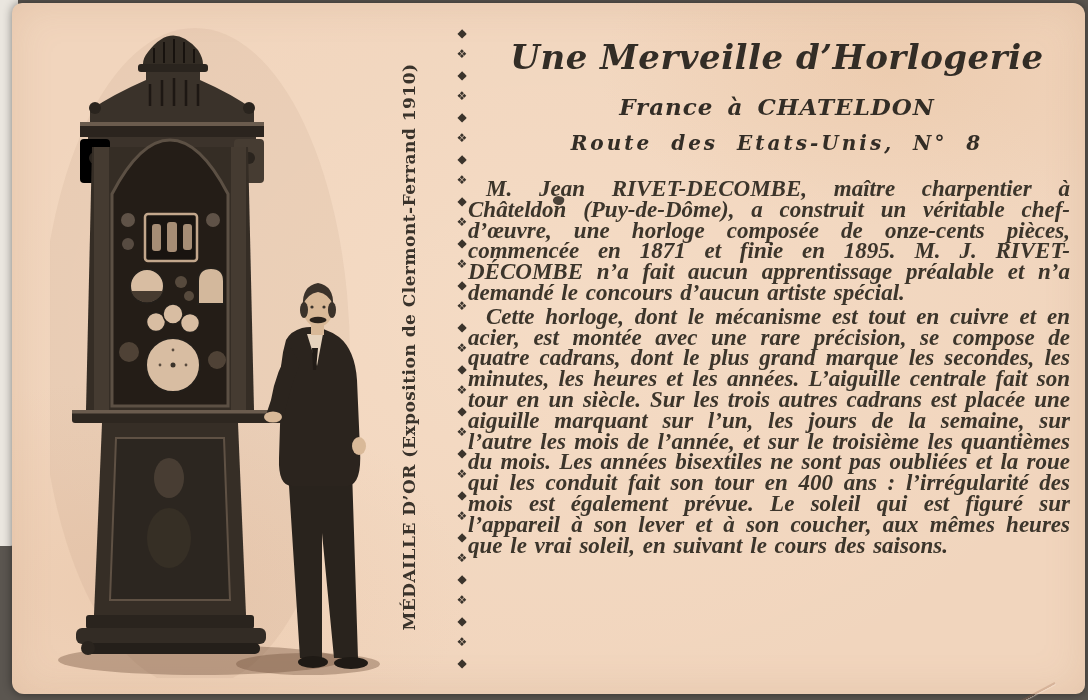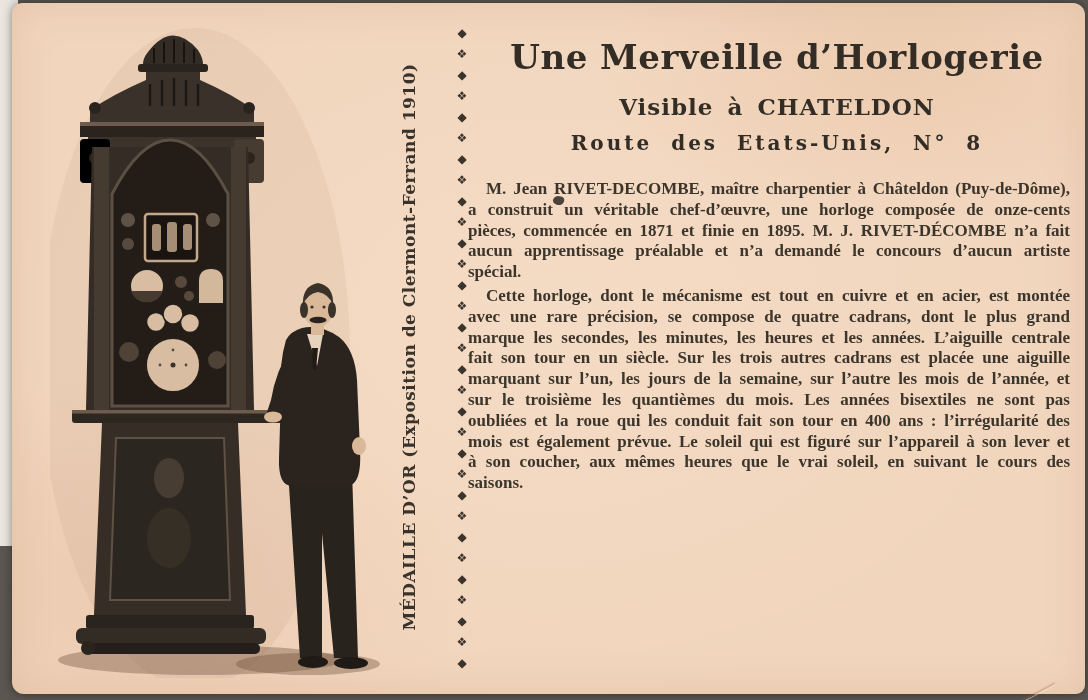--- a/index.html
+++ b/index.html
@@ -40,41 +40,41 @@
   }
   
   .divider{
     position:absolute;left:440px;top:20px;width:20px;height:658px;
     overflow:hidden;text-align:center;
     font-family:"DejaVu Sans", sans-serif;
     font-size:12px;line-height:21px;color:#3b342c;
     white-space:pre-line;user-select:none;
   }
   
-  .right-col{position:absolute;left:456px;top:22px;width:618px;color:#3a332a;}
+  .right-col{position:absolute;left:456px;top:22px;width:618px;color:#3a332a;font-style:italic;}
   .title{
     text-align:center;margin:12px 0 0 0;
     font-family:"DejaVu Serif", serif;font-weight:700;font-size:34px;
     letter-spacing:.5px;color:#332d26;
   }
   .subtitle{
     text-align:center;margin:16px 0 0 0;
     font-family:"DejaVu Serif", serif;font-weight:700;font-size:23px;
     letter-spacing:1px;word-spacing:5px;color:#332d26;
   }
   .address{
     text-align:center;margin:11px 0 0 0;
     font-family:"DejaVu Serif", serif;font-weight:700;font-size:20px;
     letter-spacing:3px;word-spacing:9px;color:#332d26;
   }
   .bodytext{margin-top:24px;}
   .bodytext p{
     margin:0 16px 3px 0;
     font-family:"Liberation Serif", serif;font-weight:700;
-    font-size:17px;line-height:20.8px;word-spacing:2px;
+    font-size:23px;line-height:20.8px;word-spacing:2px;
     text-align:justify;text-indent:18px;color:#3c352b;
   }
   .ink-blot{
     position:absolute;left:541px;top:193px;width:11px;height:9px;
     background:#2e2822;border-radius:60% 40% 55% 45%;
     transform:rotate(18deg);opacity:.85;
   }
 </style>
 </head>
 <body>
@@ -220,21 +220,21 @@
 ◆
 ❖
 ◆
 ❖
 ◆
 ❖
 ◆</div>
 
   <div class="right-col">
     <h1 class="title">Une Merveille d’Horlogerie</h1>
-    <h2 class="subtitle">Visible à CHATELDON</h2>
+    <h2 class="subtitle">France à CHATELDON</h2>
     <h3 class="address">Route des Etats-Unis, N° 8</h3>
     <div class="bodytext">
       <p>M. Jean RIVET-DECOMBE, maître charpentier à Châteldon (Puy-de-Dôme), a construit un véritable chef-d’œuvre, une horloge composée de onze-cents pièces, commencée en 1871 et finie en 1895. M. J. RIVET-DÉCOMBE n’a fait aucun apprentissage préalable et n’a demandé le concours d’aucun artiste spécial.</p>
       <p>Cette horloge, dont le mécanisme est tout en cuivre et en acier, est montée avec une rare précision, se compose de quatre cadrans, dont le plus grand marque les secondes, les minutes, les heures et les années. L’aiguille centrale fait son tour en un siècle. Sur les trois autres cadrans est placée une aiguille marquant sur l’un, les jours de la semaine, sur l’autre les mois de l’année, et sur le troisième les quantièmes du mois. Les années bisextiles ne sont pas oubliées et la roue qui les conduit fait son tour en 400 ans : l’irrégularité des mois est également prévue. Le soleil qui est figuré sur l’appareil à son lever et à son coucher, aux mêmes heures que le vrai soleil, en suivant le cours des saisons.</p>
     </div>
   </div>
 
   <span class="ink-blot"></span>
 </div>
 

